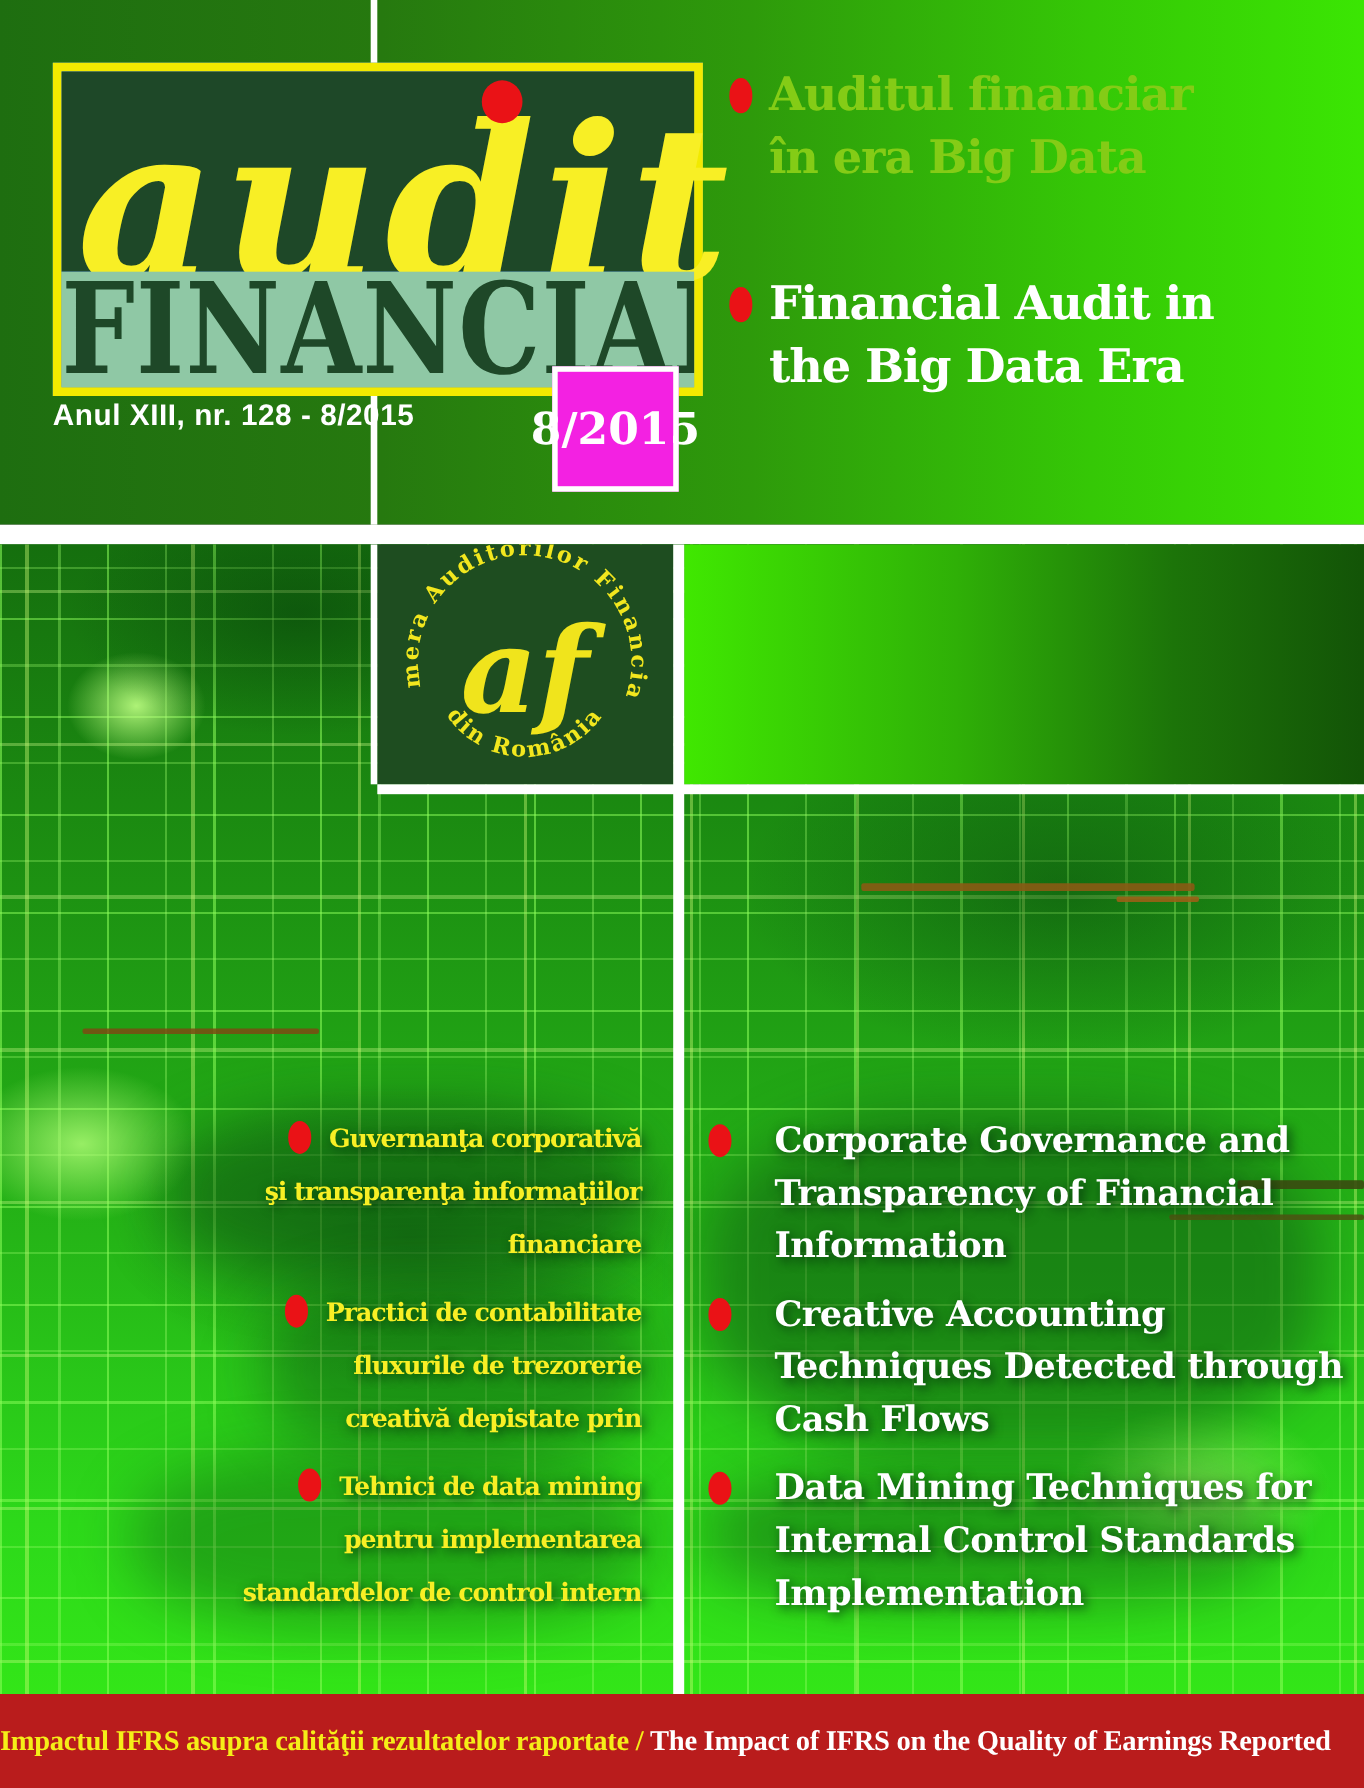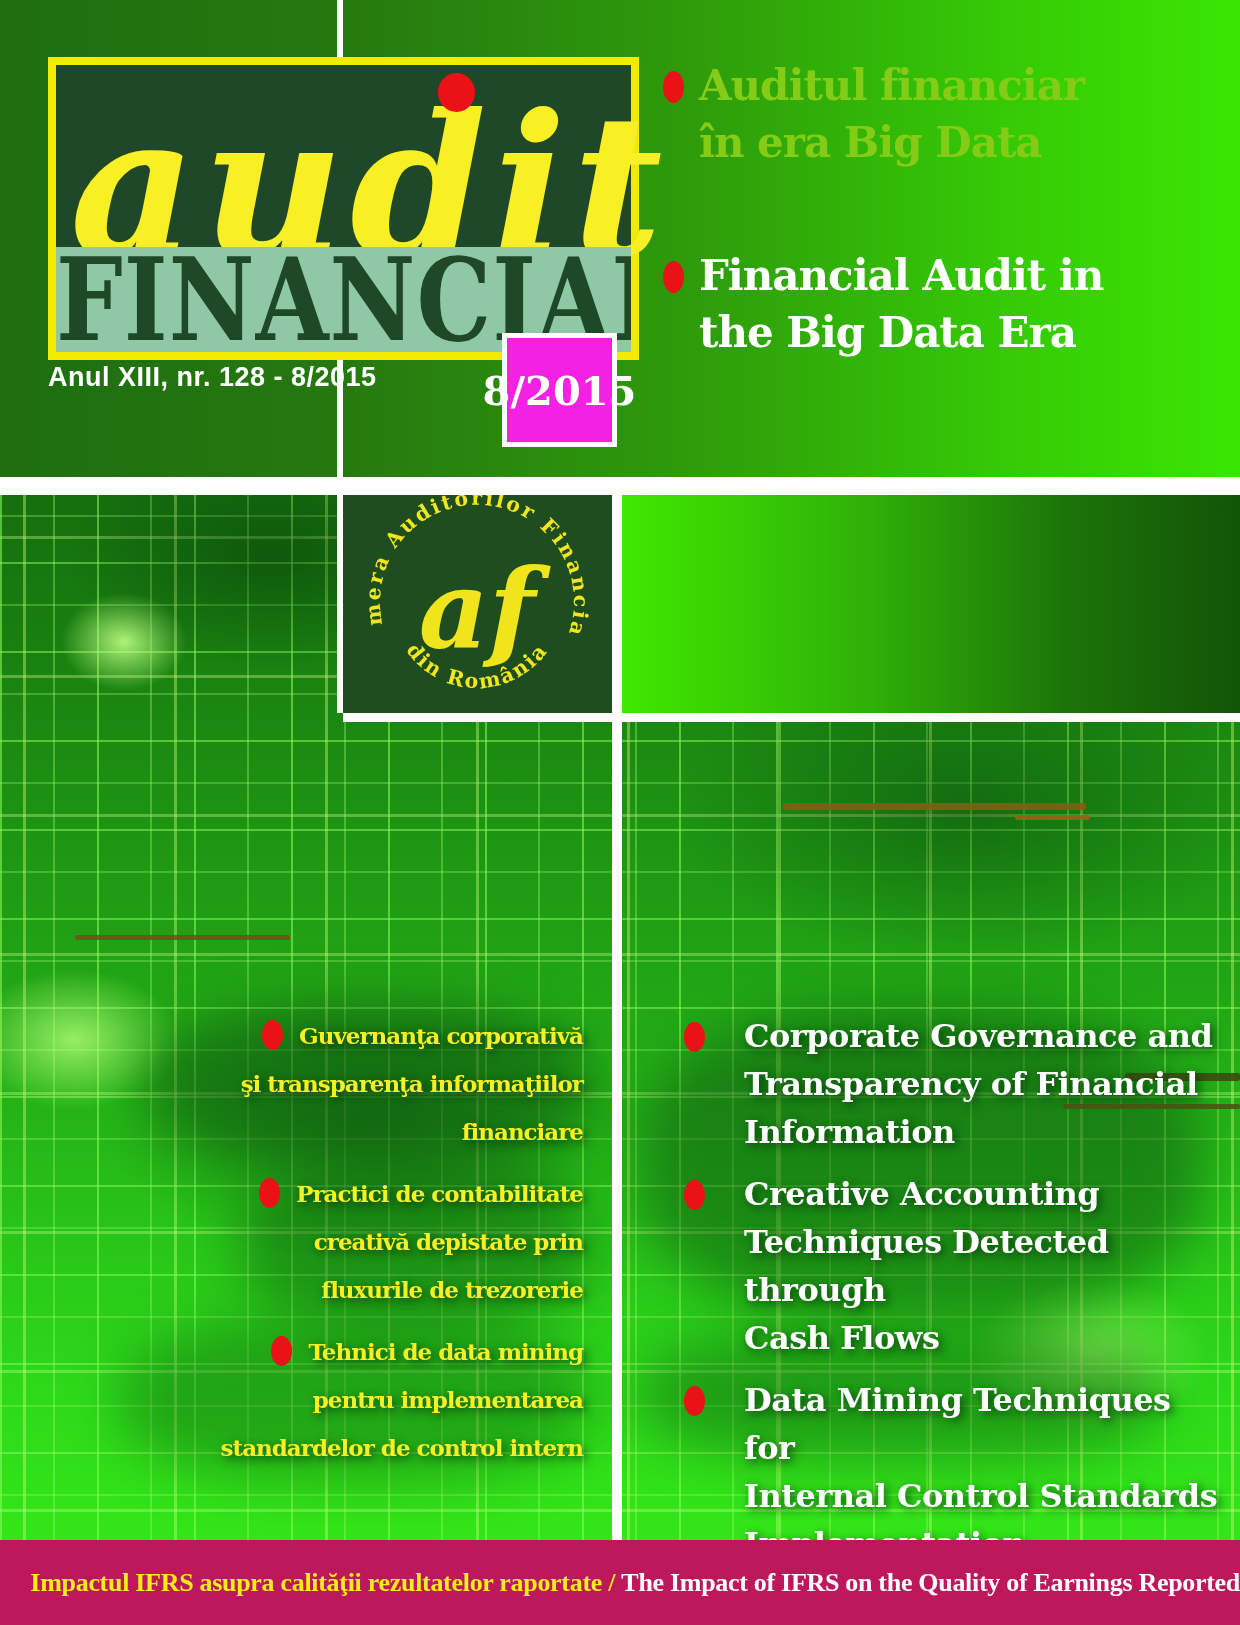--- a/index.html
+++ b/index.html
@@ -94,28 +94,28 @@
   
   .shadow-blob{filter:blur(26px);z-index:4;border-radius:40%;}
   .dash{z-index:7;border-radius:2px;}
 
   
   .col{z-index:8;}
   .left-col{left:60px;top:1012px;width:523px;text-align:right;color:#f8ef25;}
   .right-col{left:622px;top:1012px;width:600px;color:#fff;}
   .t-item{margin-bottom:14px;font-weight:bold;font-size:23px;line-height:48px;letter-spacing:-1px;
           text-shadow:3px 3px 10px rgba(5,50,10,.85);}
-  .right-col .t-item{position:relative;padding-left:82px;font-size:32px;letter-spacing:-.5px;margin-left:40px;}
+  .right-col .t-item{position:relative;padding-left:82px;font-size:32px;letter-spacing:-.5px;}
   .right-col .t-item .bullet{position:absolute;left:22px;top:10px;width:21px;height:30px;}
   .left-col .t-item .bullet{margin-right:16px;transform:translateY(-3px);}
 
   
   .footer-bar{
-    left:0;top:1540px;width:1240px;height:85px;background:#be185d;z-index:9;
-    display:flex;align-items:center;justify-content:flex-end;white-space:nowrap;
+    left:0;top:1540px;width:1240px;height:85px;background:#b91c1c;z-index:9;
+    display:flex;align-items:center;justify-content:flex-start;white-space:nowrap;
     font-family:"Liberation Serif",serif;font-weight:bold;font-size:26px;letter-spacing:-.3px;
   }
   .footer-ro{color:#f5ee18;}
   .footer-sep{color:#f5ee18;white-space:pre;}
   .footer-en{color:#ffffff;}
 
   .seal-svg text{font-family:"DejaVu Serif",serif;}
 </style>
 </head>
 <body>
@@ -190,22 +190,22 @@
   <div class="abs dash" style="left:1063px;top:1104px;width:177px;height:5px;background:#4a5512;opacity:.9;"></div>
 
   <div class="abs col left-col">
     <div class="t-item">
       <div><span class="bullet"></span><span>Guvernanţa corporativă</span></div>
       <div>şi transparenţa informaţiilor</div>
       <div>financiare</div>
     </div>
     <div class="t-item">
       <div><span class="bullet"></span><span>Practici de contabilitate</span></div>
+      <div>fluxurile de trezorerie</div>
       <div>creativă depistate prin</div>
-      <div>fluxurile de trezorerie</div>
     </div>
     <div class="t-item">
       <div><span class="bullet"></span><span>Tehnici de data mining</span></div>
       <div>pentru implementarea</div>
       <div>standardelor de control intern</div>
     </div>
   </div>
 
   <div class="abs col right-col">
     <div class="t-item">

